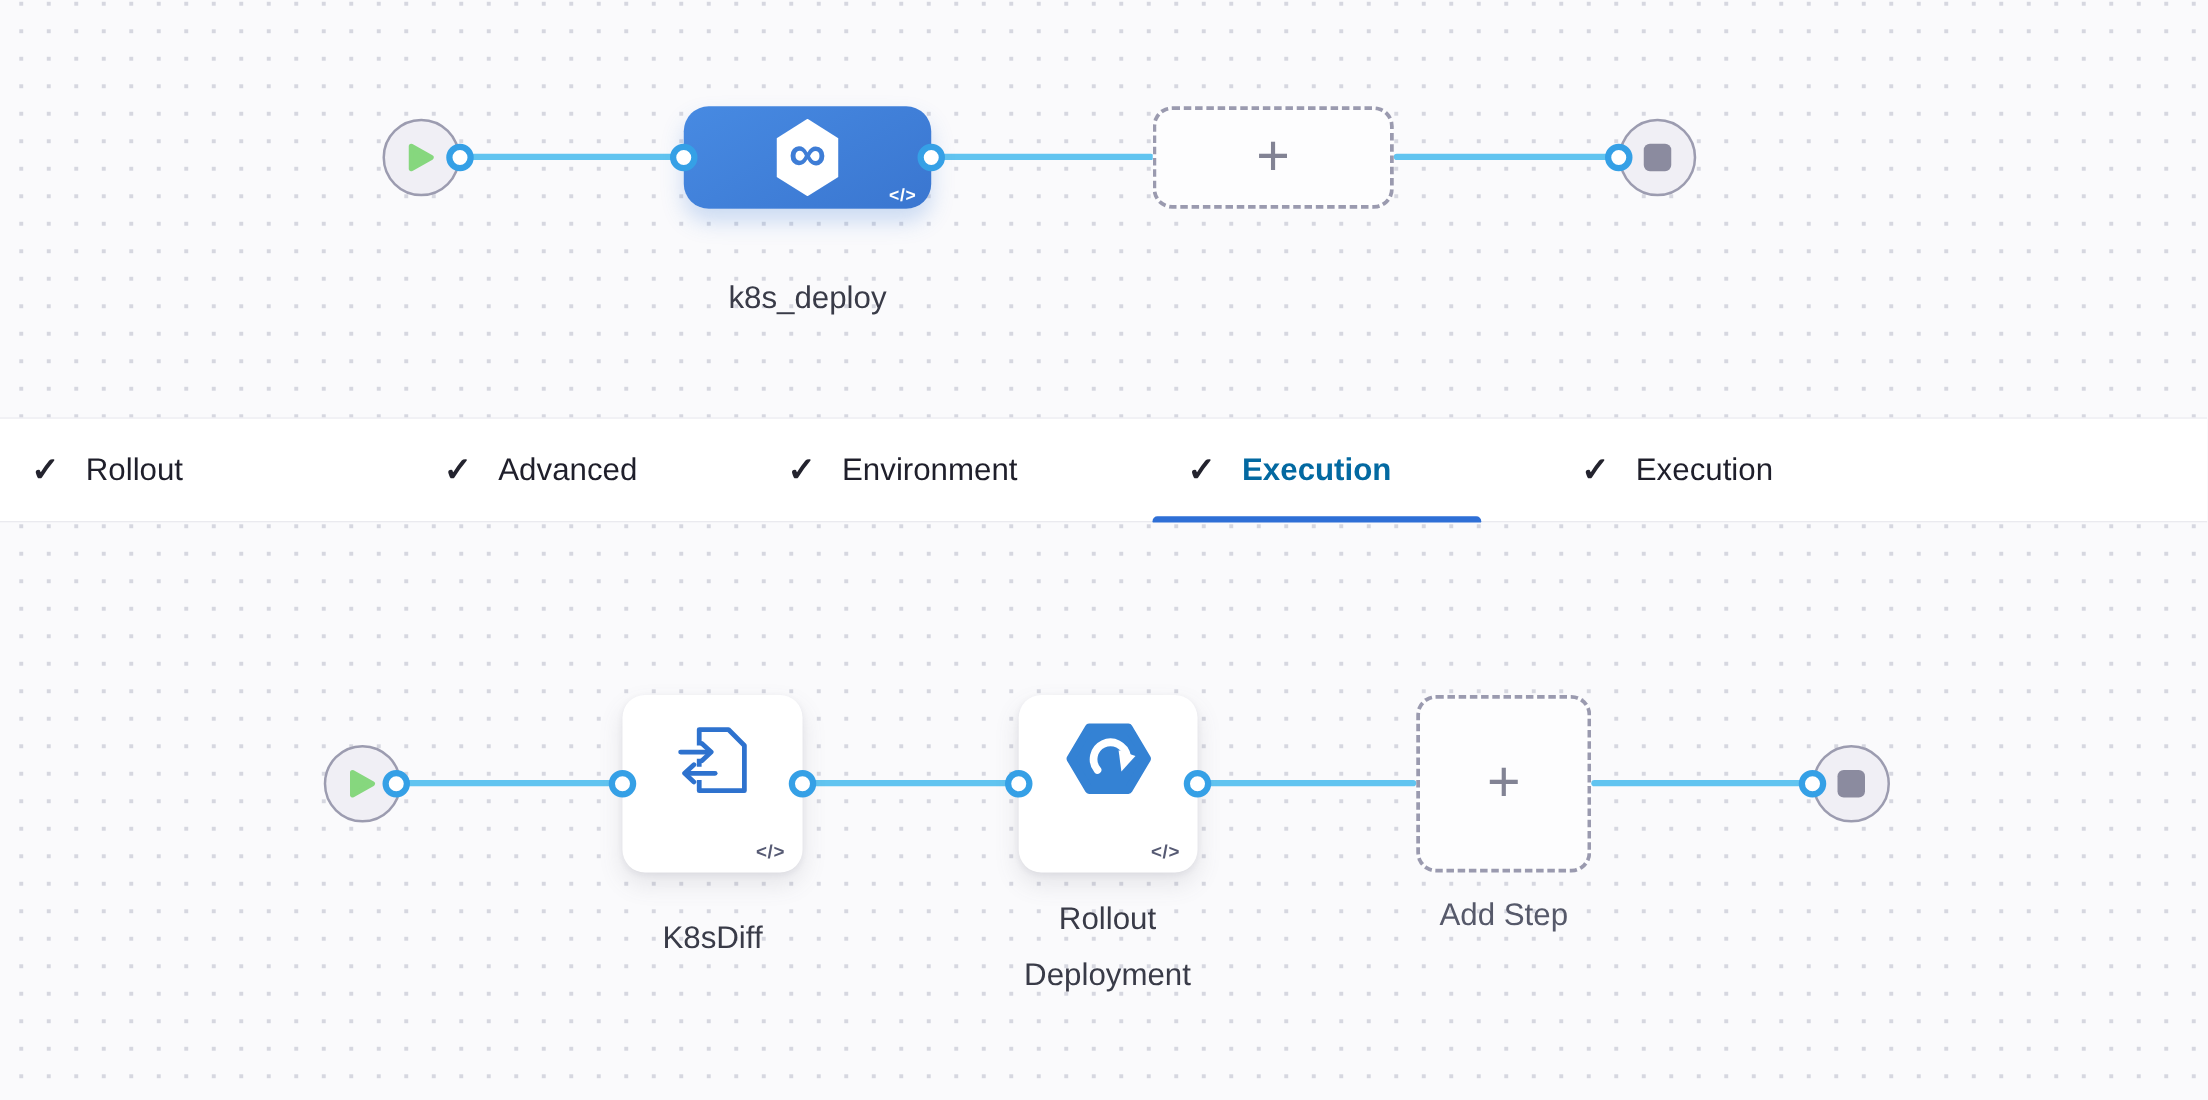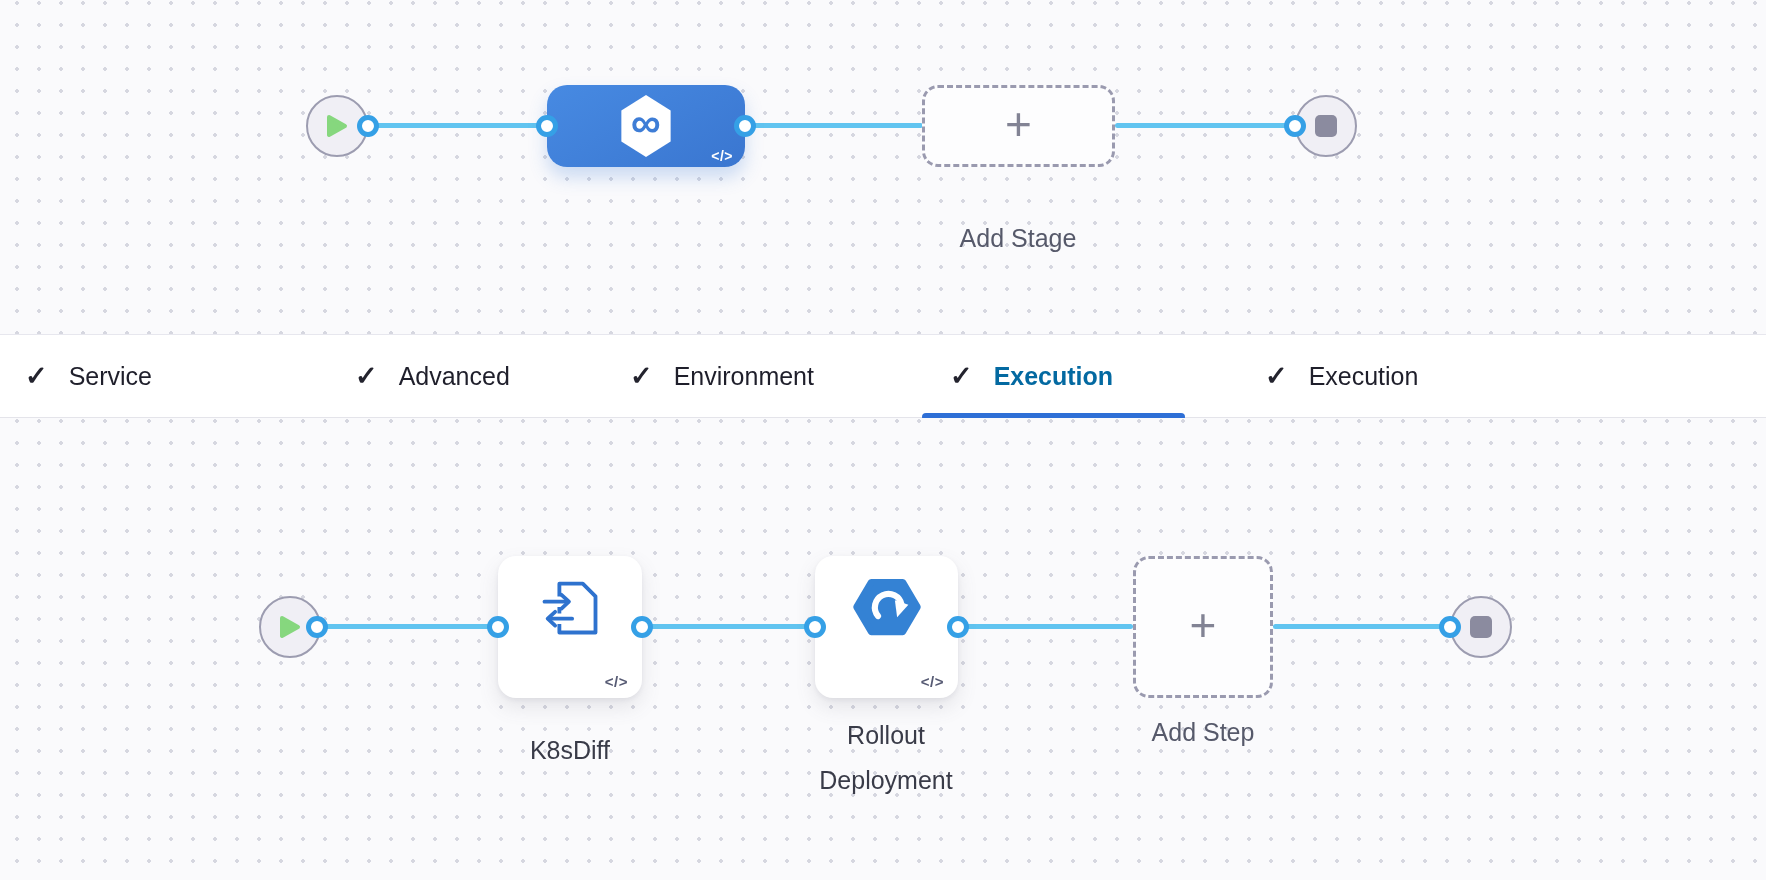--- a/index.html
+++ b/index.html
@@ -101,27 +101,27 @@
 
     <div class="terminal" style="left:1295px;top:95px;">
       <div class="stop-square"></div>
     </div>
 
     <span class="port" style="left:357px;top:115px;"></span>
     <span class="port" style="left:536px;top:115px;"></span>
     <span class="port" style="left:734px;top:115px;"></span>
     <span class="port" style="left:1284px;top:115px;"></span>
 
-    <div class="node-label add-label" style="left:898px;top:216px;width:240px;">Add Stage</div>
+    <div class="node-label" style="left:526px;top:216px;width:240px;">k8s_deploy</div>
   </div>
 
   <div id="tab-bar">
     <div class="tab" style="left:25px;">
       <span class="tab-check">✓</span>
-      <span class="tab-label">Service</span>
+      <span class="tab-label">Rollout</span>
     </div>
     <div class="tab" style="left:355px;">
       <span class="tab-check">✓</span>
       <span class="tab-label">Advanced</span>
     </div>
     <div class="tab" style="left:630px;">
       <span class="tab-check">✓</span>
       <span class="tab-label">Environment</span>
     </div>
     <div class="tab active" style="left:950px;">

